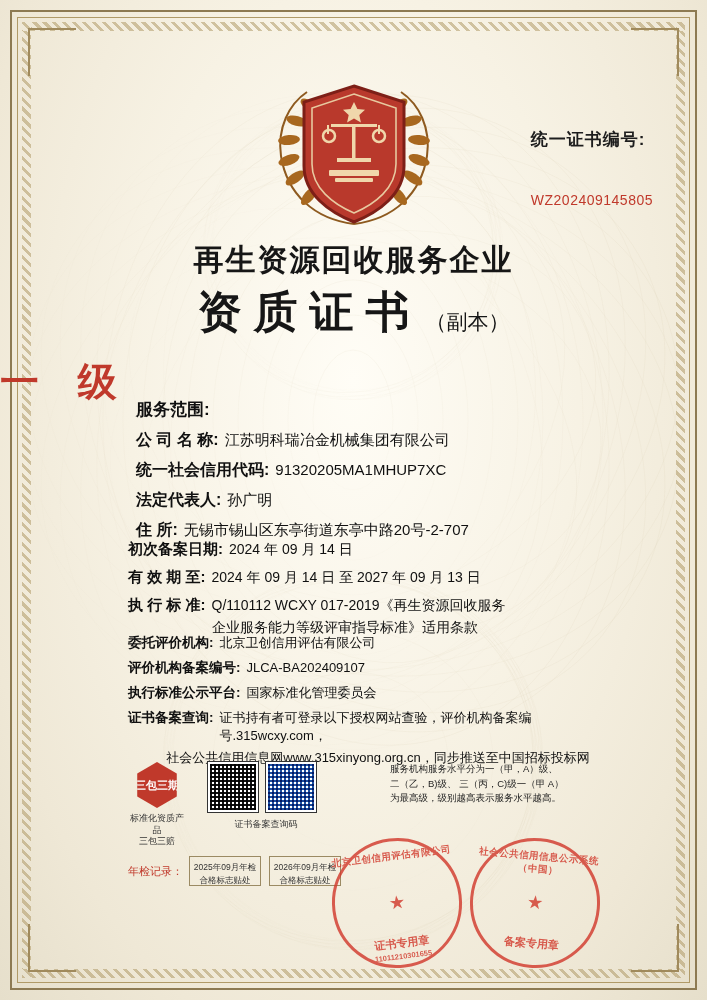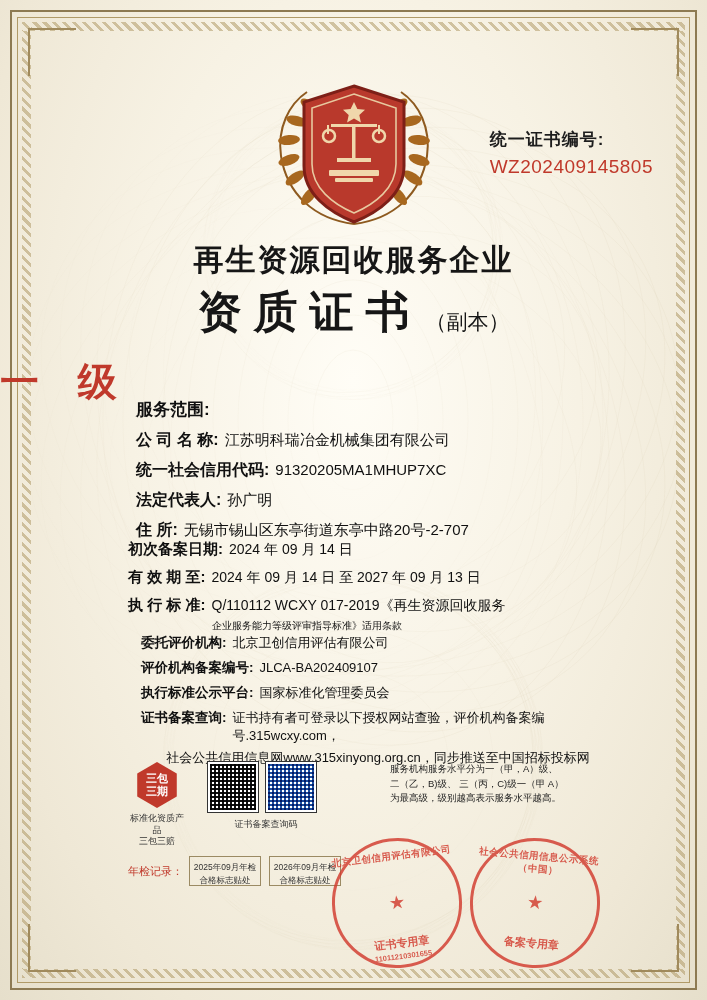--- a/index.html
+++ b/index.html
@@ -67,21 +67,21 @@
 
   
   .serial{
     position:absolute;right:54px;top:128px;text-align:left;
     line-height:1.45;
   }
   .serial .lbl{
     font-size:17px;color:#1d1d1d;font-weight:bold;letter-spacing:1px;
   }
   .serial .num{
-    font-size:19px;color:#c0392b;letter-spacing:.5px;
+    font-size:14px;color:#c0392b;letter-spacing:.5px;margin-top:37px;
   }
 
   .title1{
     position:absolute;top:240px;width:100%;text-align:center;
     font-size:30px;font-weight:bold;color:#161616;letter-spacing:2px;
   }
   .title2wrap{
     position:absolute;top:283px;width:100%;text-align:center;
     display:flex;align-items:flex-end;justify-content:center;
   }
@@ -111,45 +111,45 @@
   }
   .row.big .k{font-size:17px;}
   .row.big .v{font-size:17px;}
 
   .fields2{
     position:absolute;left:128px;top:540px;width:480px;color:#101010;
   }
   .fields2 .row .k{font-size:15px;font-weight:bold;}
   .fields2 .row .v{font-size:14px;}
   .std-extra{
-    font-size:10px;margin-left:84px;margin-top:-5px;margin-bottom:8px;
+    font-size:14px;margin-left:84px;margin-top:-5px;margin-bottom:8px;
   }
 
   .fields3{
     position:absolute;left:128px;top:634px;width:500px;color:#101010;
   }
-  .fields3 .row{margin-bottom:7px;margin-left:13px;}
+  .fields3 .row{margin-bottom:7px;}
   .fields3 .row .k{font-size:13.5px;font-weight:bold;}
   .fields3 .row .v{font-size:13px;}
   .query-line2{
     font-size:13px;margin-top:-3px;margin-left:0;text-align:center;
   }
 
   
   .bottom{
     position:absolute;left:128px;top:762px;width:480px;
     display:flex;align-items:flex-start;
   }
   .badge3{
     width:58px;text-align:center;margin-right:22px;
   }
   .badge3 .hex{
     width:46px;height:46px;margin:0 auto;
     background:#c0392b;color:#fff;font-size:11px;line-height:1.15;
-    display:flex;align-items:center;justify-content:center;flex-direction:column;
+    display:flex;align-items:center;justify-content:center;flex-direction:row;
     clip-path:polygon(50% 0,93% 25%,93% 75%,50% 100%,7% 75%,7% 25%);
     font-weight:bold;
   }
   .badge3 .cap{font-size:9px;color:#333;margin-top:5px;line-height:1.3;}
   .qr{
     width:46px;height:46px;margin-right:8px;
     background:
       repeating-linear-gradient(0deg,#111 0 2px,#fff 2px 4px),
       repeating-linear-gradient(90deg,#111 0 2px,#fff 2px 4px);
     background-blend-mode:multiply;

